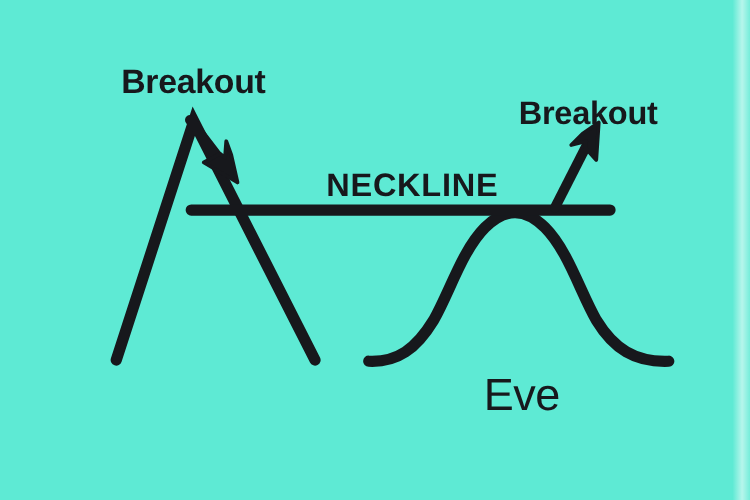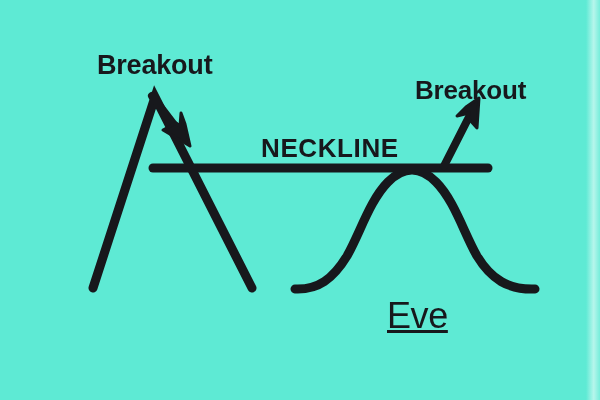--- a/index.html
+++ b/index.html
@@ -61,21 +61,20 @@
     font-size: 36px;
     font-weight: 400;
     letter-spacing: -0.4px;
   }
   .label-eve {
     left: 387px;
     top: 298px;
     font-size: 36px;
     font-weight: 400;
     letter-spacing: -0.4px;
-    text-decoration: underline;
   }
   .edge-sheen {
     position: absolute;
     top: 0;
     right: 0;
     width: 14px;
     height: 400px;
     background: linear-gradient(to right, rgba(255,255,255,0) 0%, rgba(255,255,255,0.55) 55%, rgba(255,255,255,0.15) 100%);
     pointer-events: none;
   }

